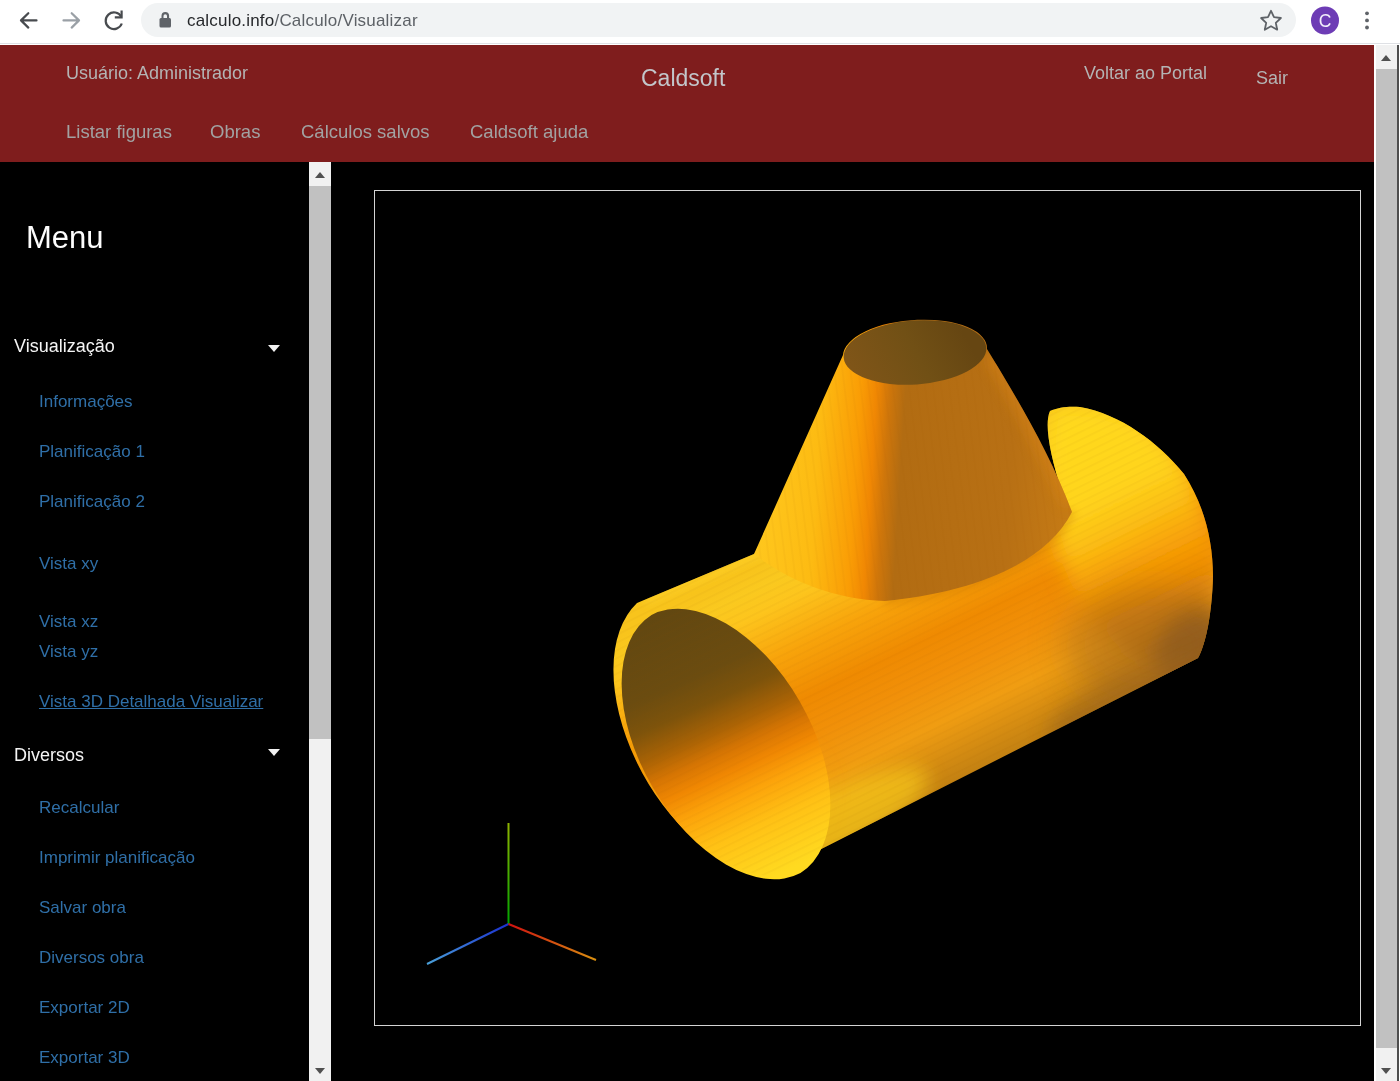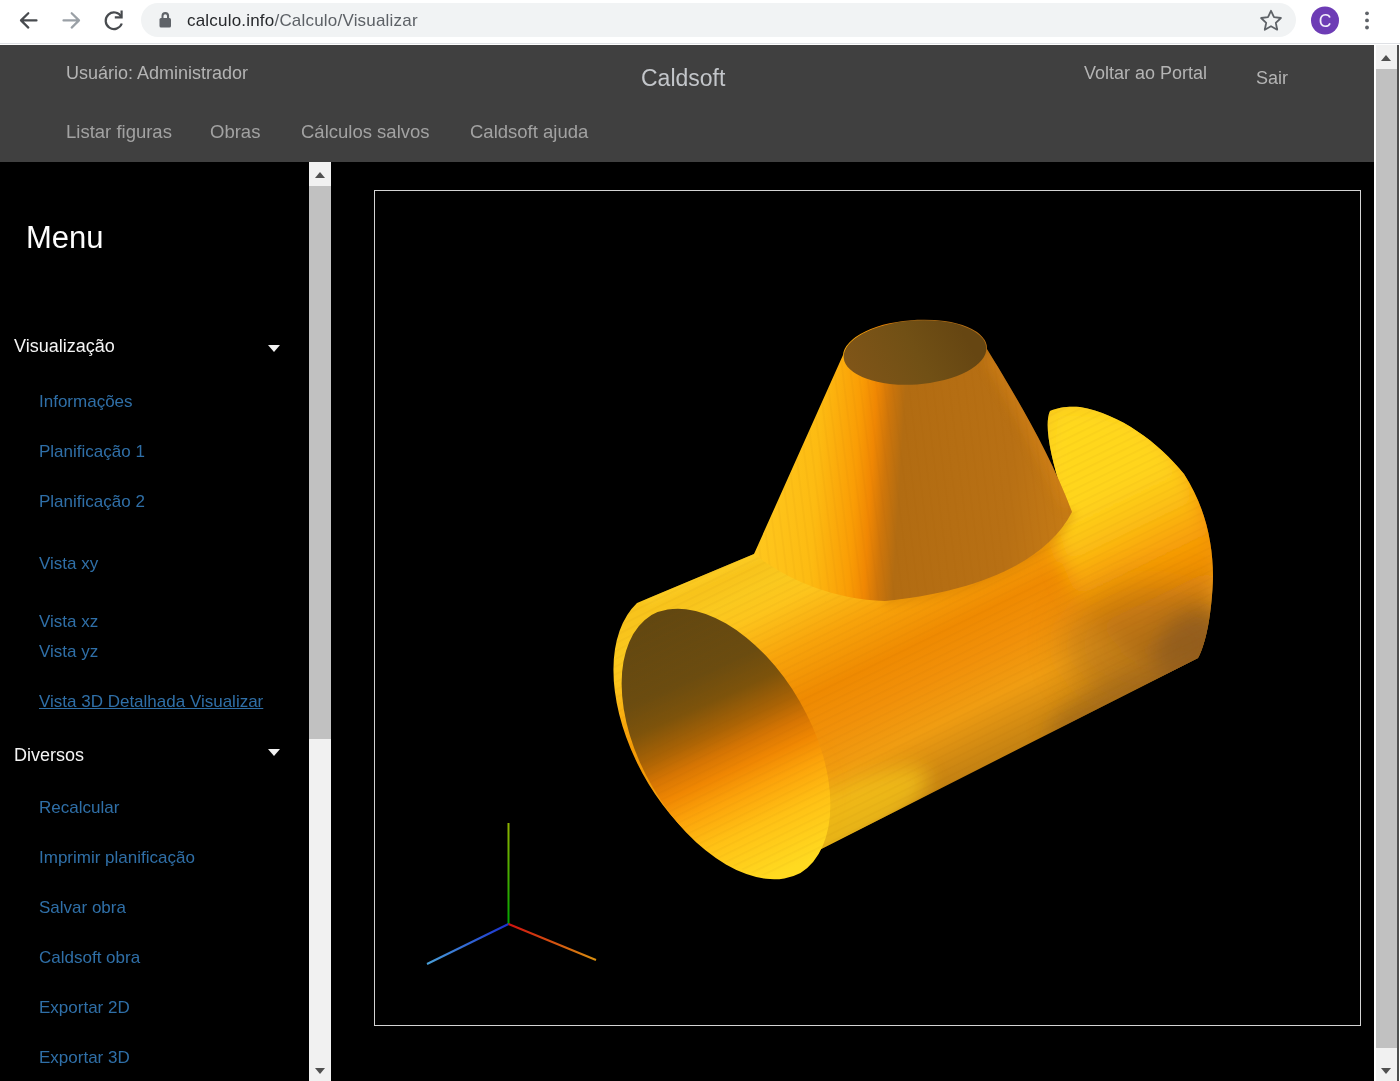--- a/index.html
+++ b/index.html
@@ -6,21 +6,21 @@
   html,body { width:1400px; height:1081px; overflow:hidden; background:#fff;
               font-family:"Liberation Sans", sans-serif; }
   .abs { position:absolute; }
   
   #chrome { position:absolute; left:0; top:0; width:1400px; height:45px; background:#fff; }
   #chromeline { position:absolute; left:0; top:42.5px; width:1400px; height:1.5px; background:#dfe1e5; }
   #pill { position:absolute; left:141px; top:3px; width:1155px; height:34px; border-radius:17px; background:#f1f3f4; }
   #url { position:absolute; z-index:4; left:187px; top:11px; font-size:17px; color:#26282b; letter-spacing:0.2px; }
   #url .gray { color:#5d6166; }
   
-  #header { position:absolute; left:0; top:45px; width:1374px; height:117px; background:#404040;text-align:right; }
+  #header { position:absolute; left:0; top:45px; width:1374px; height:117px; background:#7f1d1d;text-align:right; }
   #header .t { position:absolute; white-space:nowrap; }
   .r1 { font-size:18px; color:#b4b4b4; }
   .r2 { font-size:18.5px; color:#a2a2a2; }
   
   #main { position:absolute; left:0; top:162px; width:1374px; height:919px; background:#000; }
   #menuH { position:absolute; left:26px; top:220px; font-size:31px; color:#fdfdfd; }
   .secH { position:absolute; font-size:18px; color:#f5f5f5; }
   .lnk { position:absolute; left:39px; font-size:17px; color:#2f6fa7; white-space:nowrap; }
   .tri { position:absolute; width:0; height:0; border-left:6.5px solid transparent;
          border-right:6.5px solid transparent; border-top:7px solid #f2f2f2; }
@@ -95,21 +95,21 @@
 <div class="lnk" style="top:492px;">Planificação 2</div>
 <div class="lnk" style="top:542px;margin-top:12px;">Vista xy</div>
 <div class="lnk" style="top:592px;margin-top:20px;">Vista xz</div>
 <div class="lnk" style="top:642px;">Vista yz</div>
 <div class="lnk" style="top:692px; text-decoration:underline;">Vista 3D Detalhada Visualizar</div>
 <div class="secH" style="left:14px; top:745px;">Diversos</div>
 <div class="tri" style="left:268px; top:749px;"></div>
 <div class="lnk" style="top:798px;">Recalcular</div>
 <div class="lnk" style="top:848px;">Imprimir planificação</div>
 <div class="lnk" style="top:898px;">Salvar obra</div>
-<div class="lnk" style="top:948px;">Caldsoft obra</div>
+<div class="lnk" style="top:948px;">Diversos obra</div>
 <div class="lnk" style="top:998px;">Exportar 2D</div>
 <div class="lnk" style="top:1048px;">Exportar 3D</div>
 
 <div class="sb-track" style="left:308.5px; top:162px; width:22px; height:919px;"></div>
 <div class="tri-up" style="left:314.5px; top:172px;"></div>
 <div class="sb-thumb" style="left:308.5px; top:186px; width:22px; height:553px;"></div>
 <div class="tri-dn" style="left:314.5px; top:1068px;"></div>
 
 <div id="viewbox"></div>
 <svg class="abs" style="left:374px; top:190px;" width="987" height="836" viewBox="374 190 987 836">

